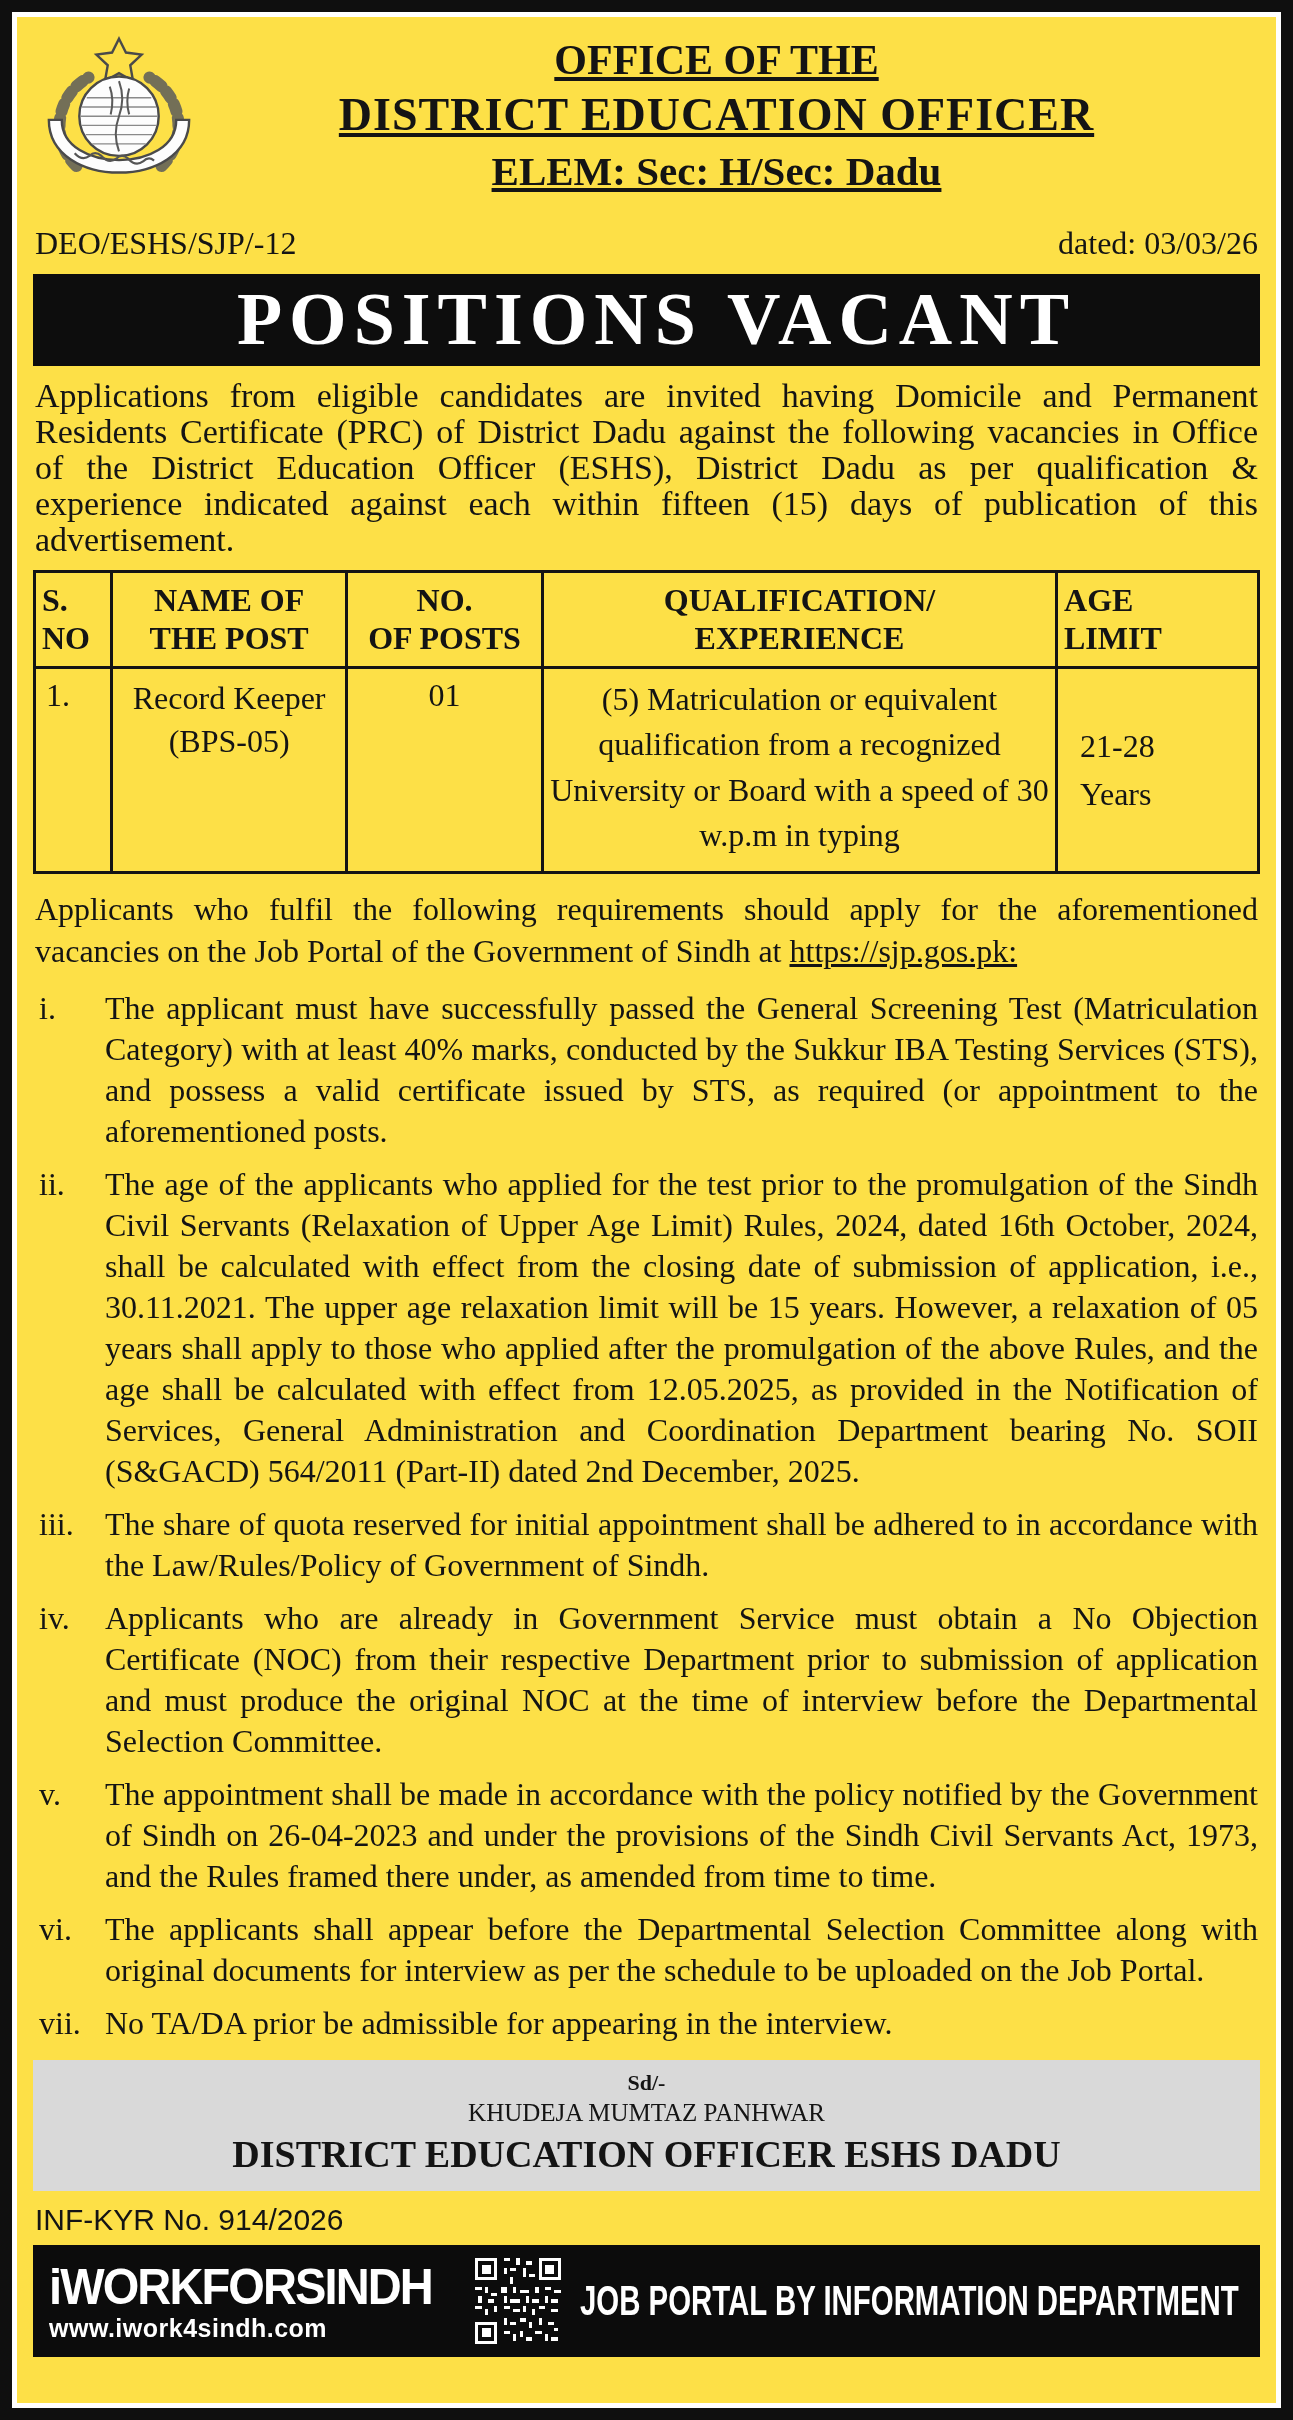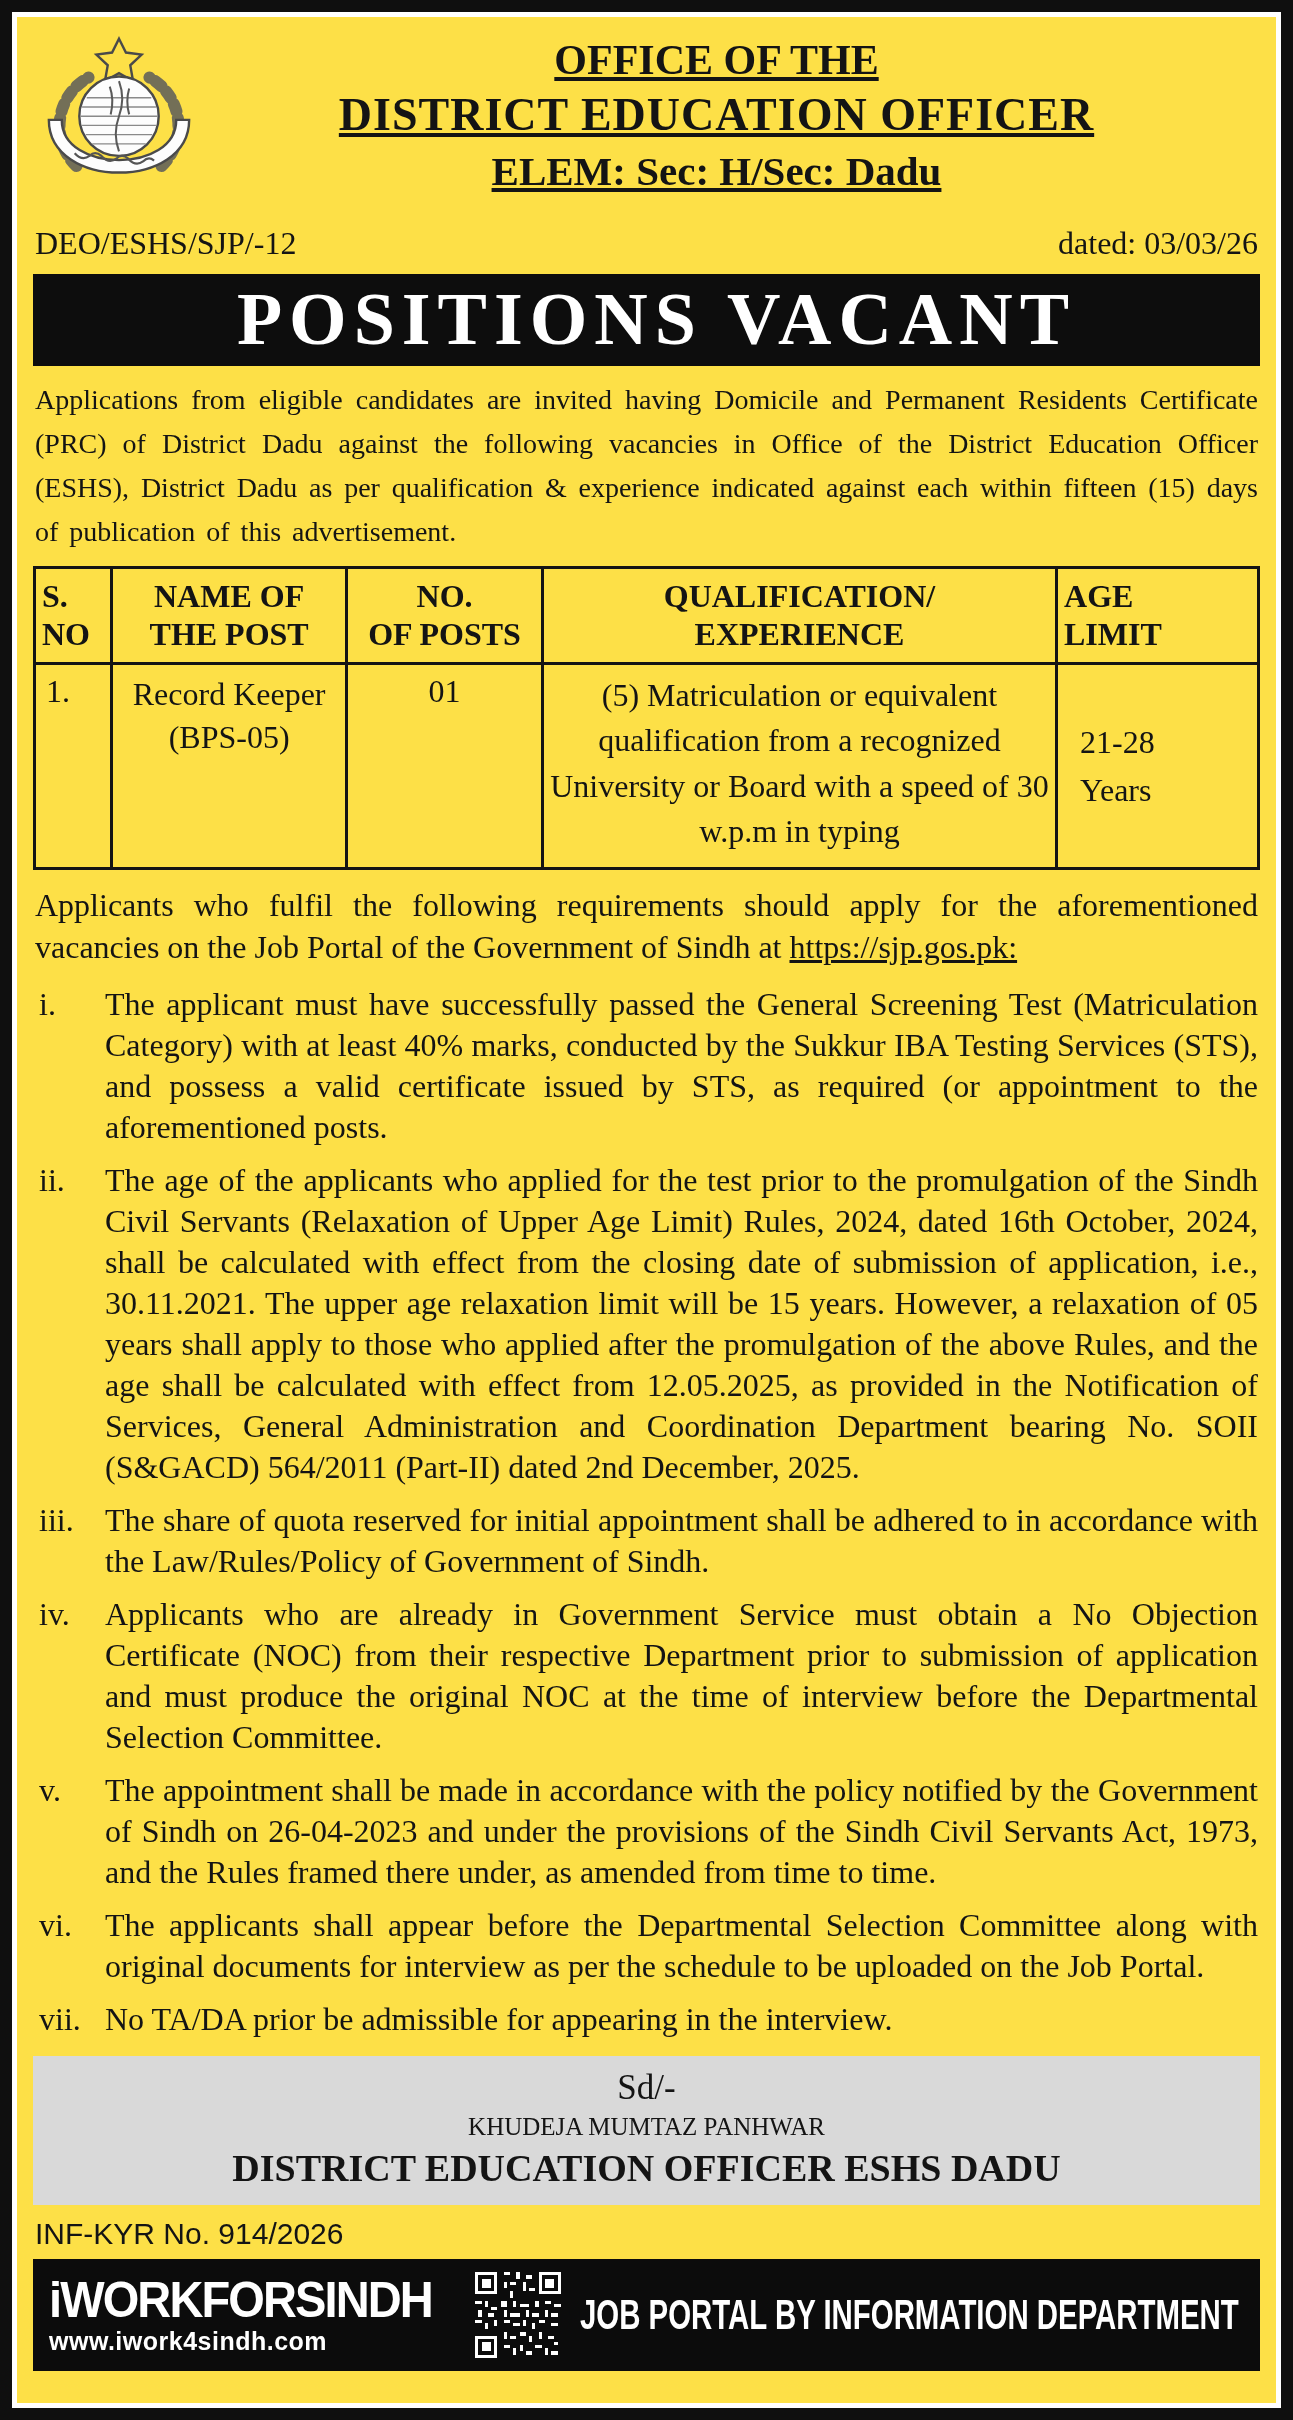--- a/index.html
+++ b/index.html
@@ -48,22 +48,22 @@
     font-size: 74px;
     font-weight: bold;
     letter-spacing: 7px;
     line-height: 90px;
     font-family: "Liberation Serif", serif;
     padding-left: 20px;
   }
 
   .intro {
     padding: 12px 18px 2px 18px;
-    font-size: 28px;
-    line-height: 44px;
+    font-size: 34px;
+    line-height: 36px;
     text-align: justify;
     word-spacing: 4px;
   }
 
   table.posts {
     border-collapse: collapse;
     margin: 10px 16px 0 16px;
     width: calc(100% - 32px);
   }
   table.posts th, table.posts td { border: 3px solid #141414; }
@@ -94,21 +94,21 @@
   .cond { display: flex; margin-top: 12px; }
   .cond .num { flex: 0 0 74px; font-size: 32px; line-height: 41px; padding-left: 8px; }
   .cond .txt { flex: 1; font-size: 32px; line-height: 41px; text-align: justify; }
 
   .sig {
     margin: 16px 16px 0 16px;
     background: #d9d9d9;
     text-align: center;
     padding: 8px 0 12px 0;
   }
-  .sig .sd { font-size: 35px; font-weight: normal; line-height: 1.35; }
+  .sig .sd { font-size: 22px; font-weight: bold; line-height: 1.35; }
   .sig .name { font-size: 25px; font-weight: normal; line-height: 1.3; }
   .sig .desig { font-size: 38px; font-weight: bold; line-height: 1.3; }
 
   .infrow {
     padding: 12px 18px 8px 18px;
     font-family: "Liberation Sans", sans-serif;
     font-size: 30px;
   }
 
   .foot {

